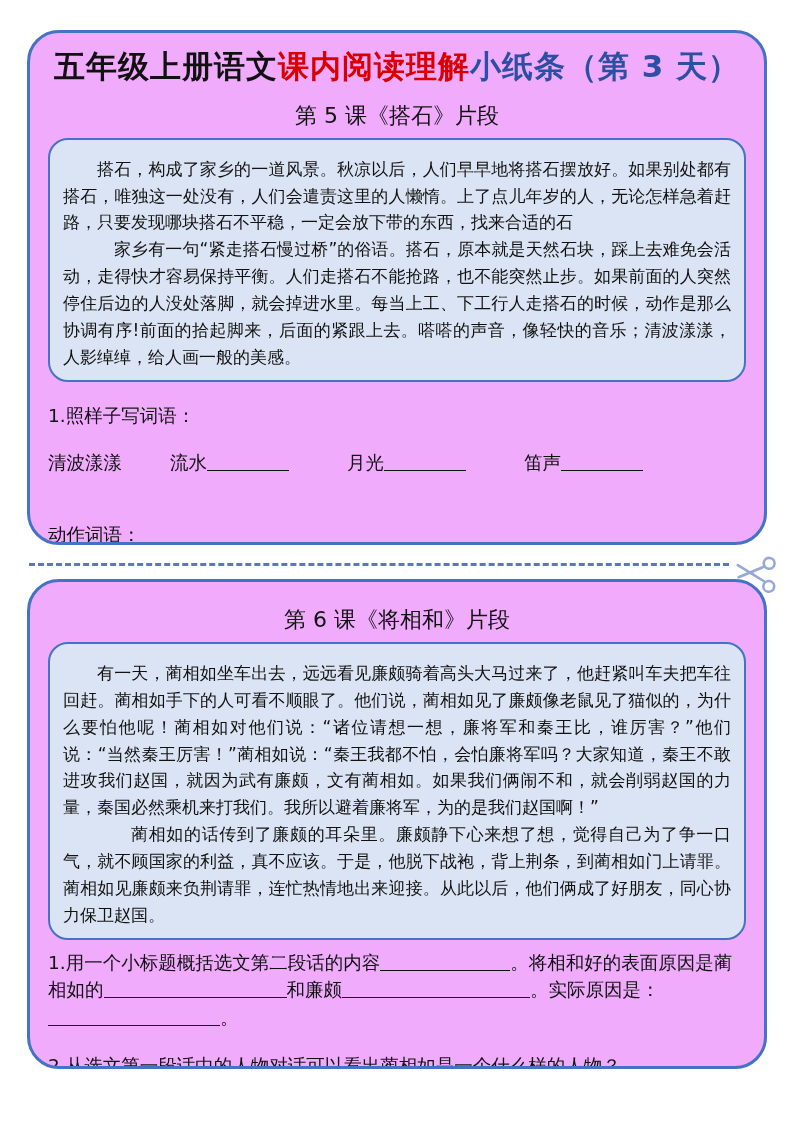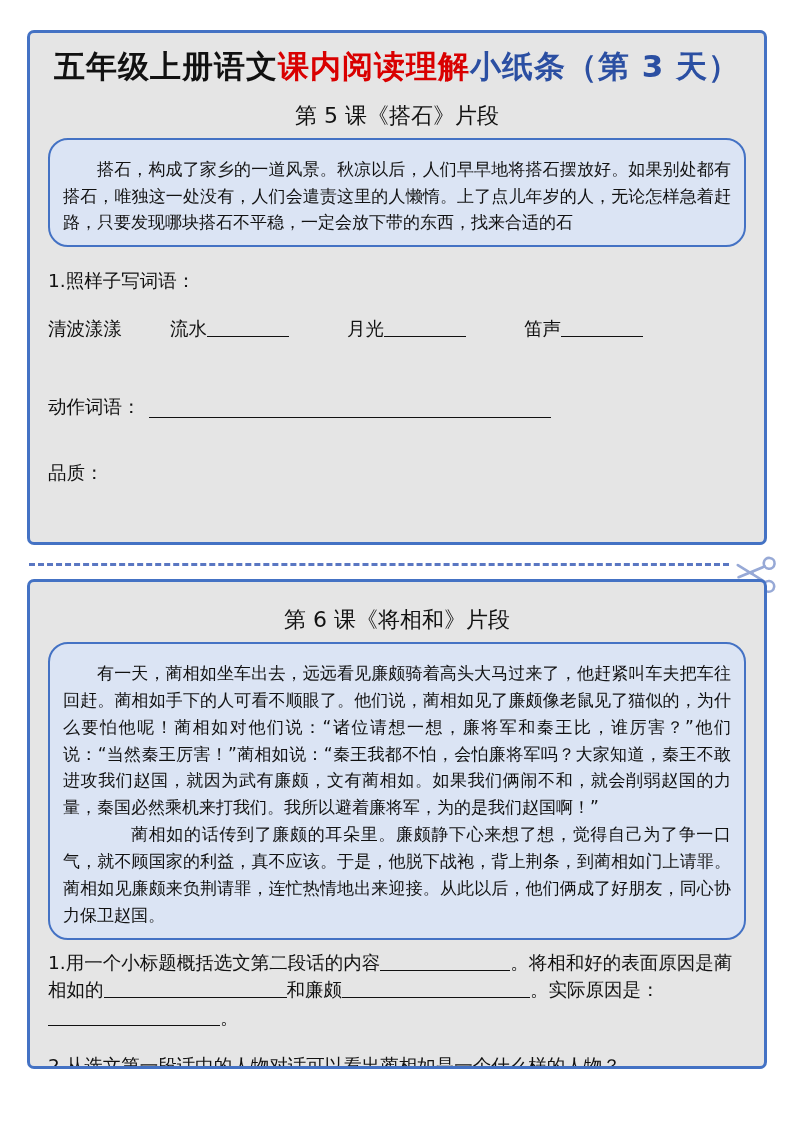--- a/index.html
+++ b/index.html
@@ -1,20 +1,20 @@
 <!DOCTYPE html>
 <html><head>
 <meta charset="utf-8">
 <style>
   html,body{margin:0;padding:0;background:#ffffff;}
   .page{position:relative;width:793px;height:1122px;background:#ffffff;overflow:hidden;
         font-family:"DejaVu Sans",sans-serif;color:#111111;}
 
-  .card{position:absolute;left:27px;width:740px;box-sizing:border-box;background:#e5e5e5;
-        border:3.5px solid #4472c4;border-radius:7px;padding:8px 18px 0;overflow:hidden;}
+  .card{position:absolute;left:27px;width:740px;box-sizing:border-box;background:#f0abfc;
+        border:3.5px solid #4472c4;border-radius:32px;padding:8px 18px 0;overflow:hidden;}
   .card-1{top:30px;height:515px;}
   .card-2{top:579px;height:490px;}
 
   .title{margin:6px 0 0;text-align:center;font-size:31px;font-weight:700;
          letter-spacing:1px;white-space:nowrap;line-height:1.25;}
   .t-black{color:#111111;}
   .t-red{color:#d90000;}
   .t-blue{color:#2b4fa2;}
 
   .subtitle{margin:15px 0 7px;text-align:center;font-size:22px;font-weight:500;color:#111111;}
@@ -30,21 +30,21 @@
   .q-line{margin:20px 0;}
 
   .blank{display:inline-block;border-bottom:1.6px solid #111111;height:0.85em;
          vertical-align:-2px;}
   .w80{width:82px;}
   .w130{width:130px;}
   .w175{width:172px;}
   .w185{width:183px;}
   .w190{width:188px;}
 
-  .fill-row{display:flex;align-items:flex-start;margin:7px 0 22px;}
+  .fill-row{display:flex;align-items:flex-start;margin:7px 0 16px;}
   .fill-row .example{margin-right:48px;}
   .fill-row .pair{margin-right:58px;white-space:nowrap;}
   .fill-row .pair:last-child{margin-right:0;}
 
   .fill-line{display:flex;align-items:flex-end;margin:9px 0 10px;}
   .fill-line .lbl{white-space:nowrap;margin-right:8px;margin-top:28px;}
   .blank-fixed{flex:0 0 402px;border-bottom:1.6px solid #111111;height:1px;margin-bottom:3px;}
 
   .q-flow{margin:9px 0;}
 
@@ -58,20 +58,21 @@
 <div class="page">
 
   <section class="card card-1">
     <h1 class="title">
       <span class="t-black">五年级上册语文</span><span class="t-red">课内阅读理解</span><span class="t-blue">小纸条（第 3 天）</span>
     </h1>
     <h2 class="subtitle">第 5 课《搭石》片段</h2>
 
     <div class="passage">
       <p class="ind2">搭石，构成了家乡的一道风景。秋凉以后，人们早早地将搭石摆放好。如果别处都有搭石，唯独这一处没有，人们会遣责这里的人懒惰。上了点儿年岁的人，无论怎样急着赶路，只要发现哪块搭石不平稳，一定会放下带的东西，找来合适的石</p>
+      <p class="ind3">家乡有一句“紧走搭石慢过桥”的俗语。搭石，原本就是天然石块，踩上去难免会活动，走得快才容易保持平衡。人们走搭石不能抢路，也不能突然止步。如果前面的人突然停住后边的人没处落脚，就会掉进水里。每当上工、下工行人走搭石的时候，动作是那么协调有序!前面的拾起脚来，后面的紧跟上去。嗒嗒的声音，像轻快的音乐；清波漾漾，人影绰绰，给人画一般的美感。</p>
     </div>
 
     <div class="questions">
       <p class="q-line">1.照样子写词语：</p>
 
       <div class="fill-row">
         <span class="example">清波漾漾</span>
         <span class="pair"><span>流水</span><span class="blank w80"></span></span>
         <span class="pair"><span>月光</span><span class="blank w80"></span></span>
         <span class="pair"><span>笛声</span><span class="blank w80"></span></span>

